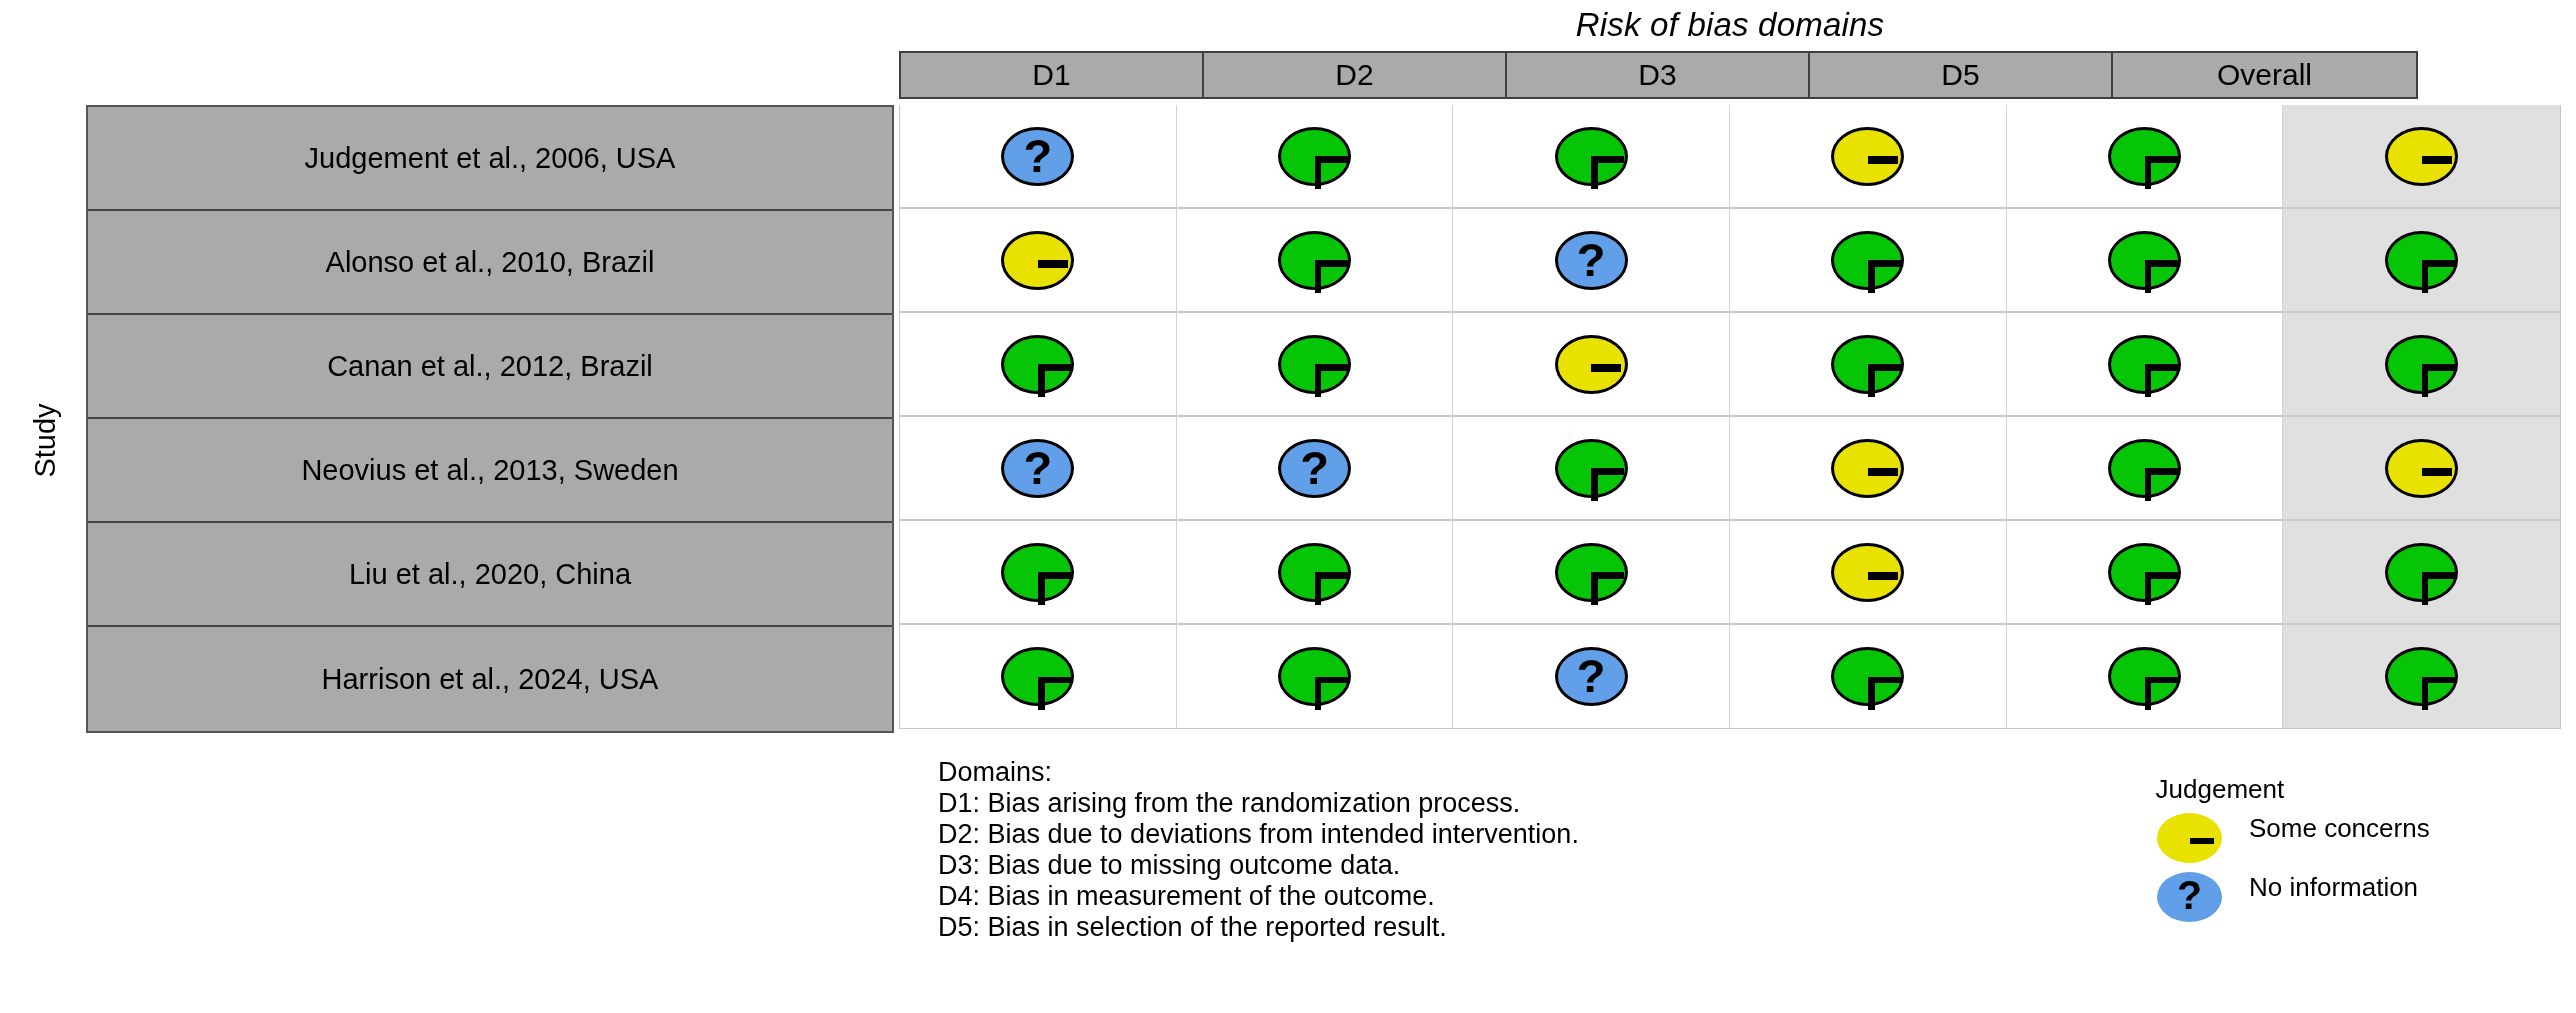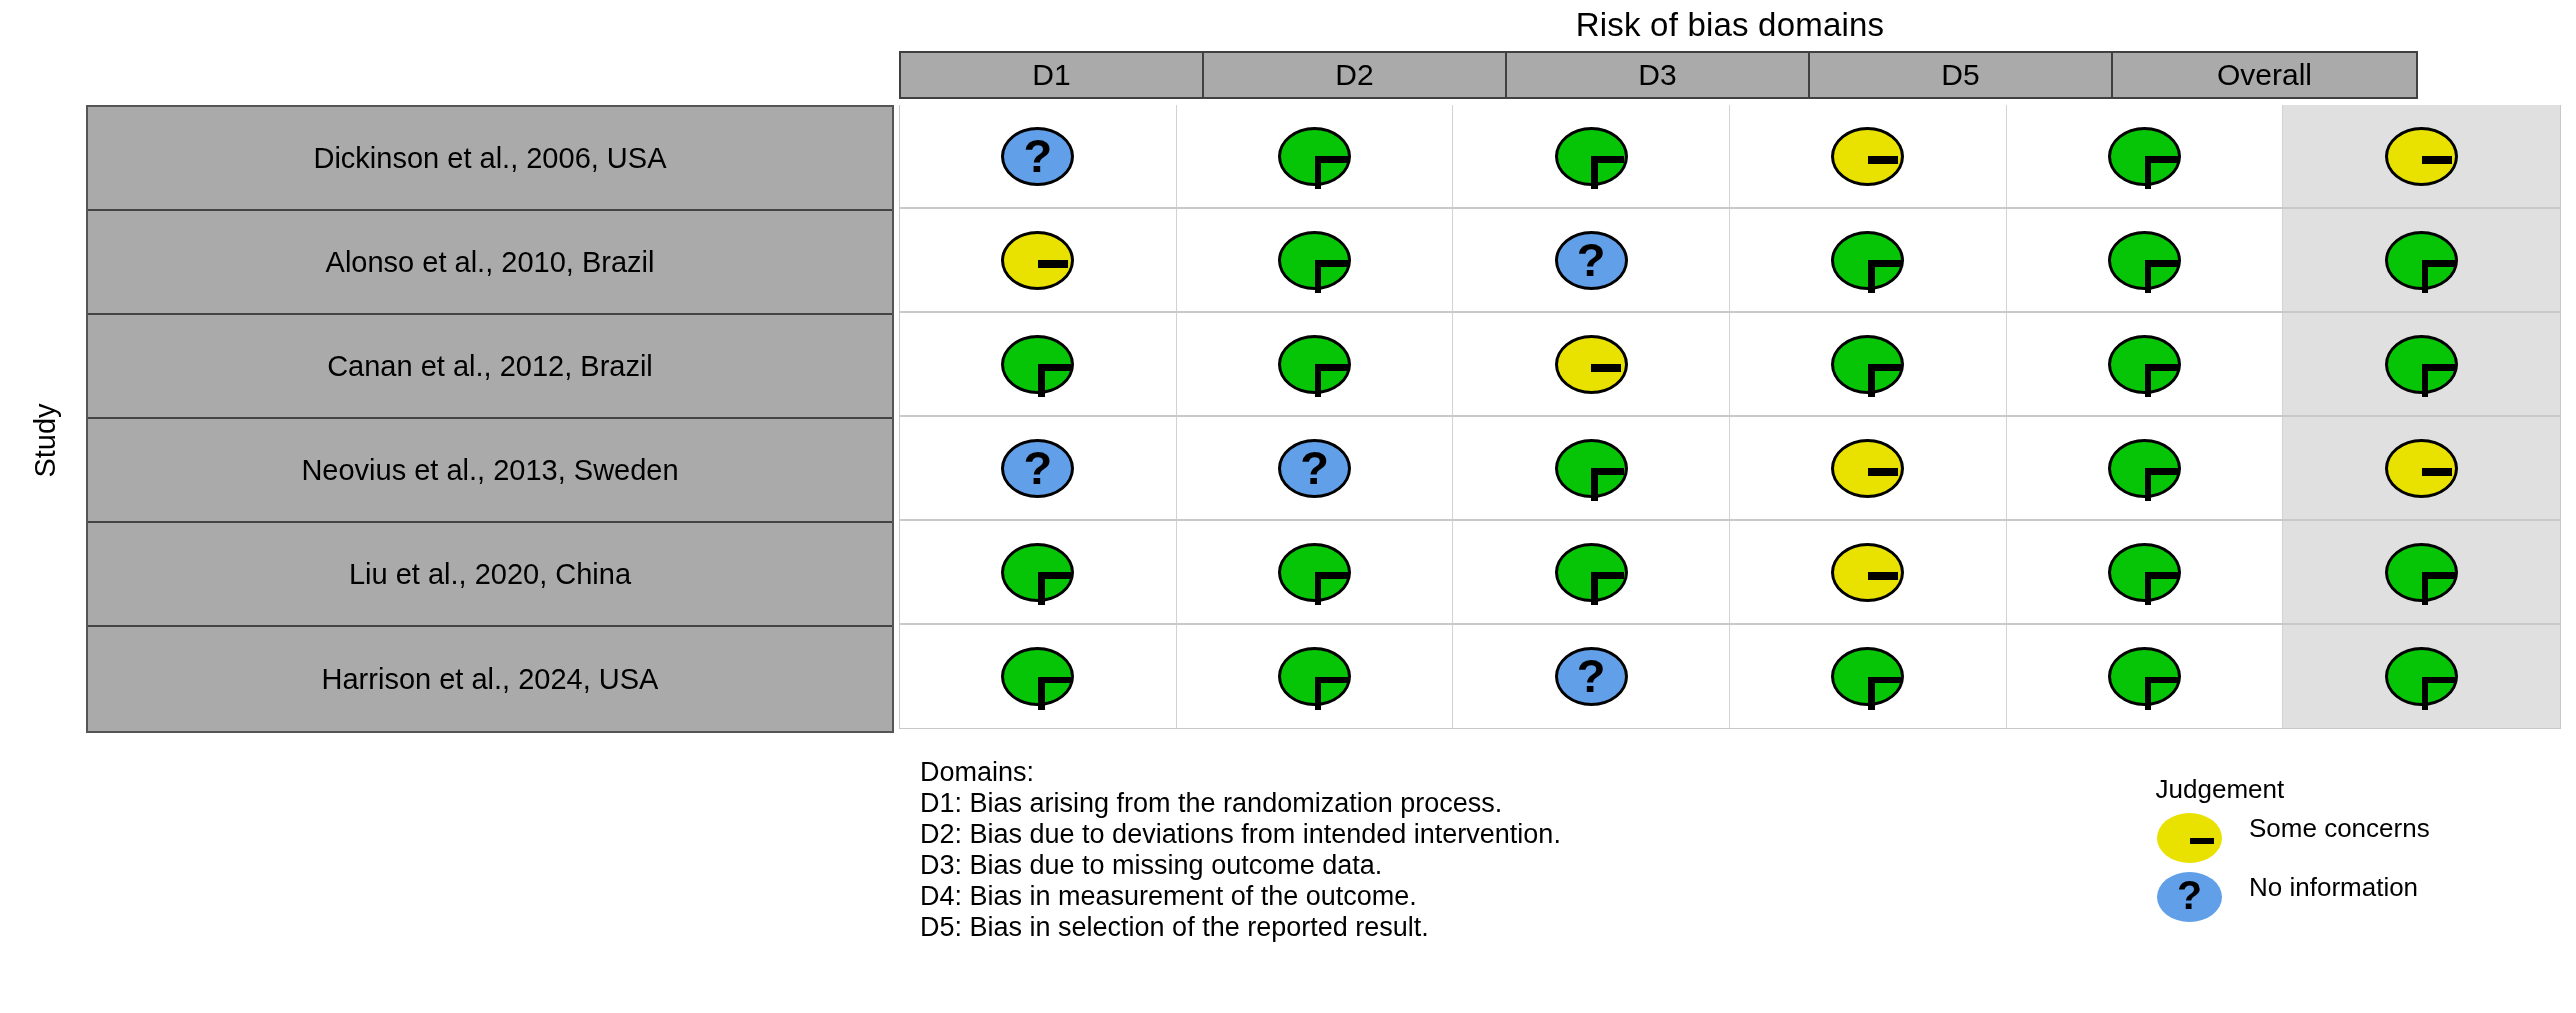--- a/index.html
+++ b/index.html
@@ -18,20 +18,21 @@
   
   #rob-title {
     position: absolute;
     left: 899px;
     top: 6px;
     width: 1662px;
     text-align: center;
     font-size: 33px;
     color: #000000;
     letter-spacing: 0.2px;
+    font-style: italic;
   }
 
   
   #study-axis-label {
     position: absolute;
     left: -30px;
     top: 424px;
     width: 151px;
     text-align: center;
     font-size: 29px;
@@ -165,21 +166,21 @@
   
   #domains-key {
     position: absolute;
     left: 920px;
     top: 757px;
     font-size: 27px;
     line-height: 1.145;
     color: #000000;
     white-space: pre;
   }
-  #domains-key .dk-line { display: block; }
+  #domains-key .dk-line { display: block; margin-left: 18px; }
 
   
   #judgement-key {
     position: absolute;
     left: 2148px;
     top: 774px;
   }
   #judgement-key-title {
     font-size: 26px;
     color: #000000;
@@ -225,21 +226,21 @@
 
 <div id="header-row">
     <div class="head-cell">D1</div>
     <div class="head-cell">D2</div>
     <div class="head-cell">D3</div>
     <div class="head-cell">D5</div>
     <div class="head-cell">Overall</div>
   </div>
 
 <div id="study-col">
-    <div class="study-cell">Dickinson et al., 2006, USA</div>
+    <div class="study-cell">Judgement et al., 2006, USA</div>
     <div class="study-cell">Alonso et al., 2010, Brazil</div>
     <div class="study-cell">Canan et al., 2012, Brazil</div>
     <div class="study-cell">Neovius et al., 2013, Sweden</div>
     <div class="study-cell">Liu et al., 2020, China</div>
     <div class="study-cell">Harrison et al., 2024, USA</div>
   </div>
 
 <div id="grid">
     <div class="grid-row">
       <div class="cell">

